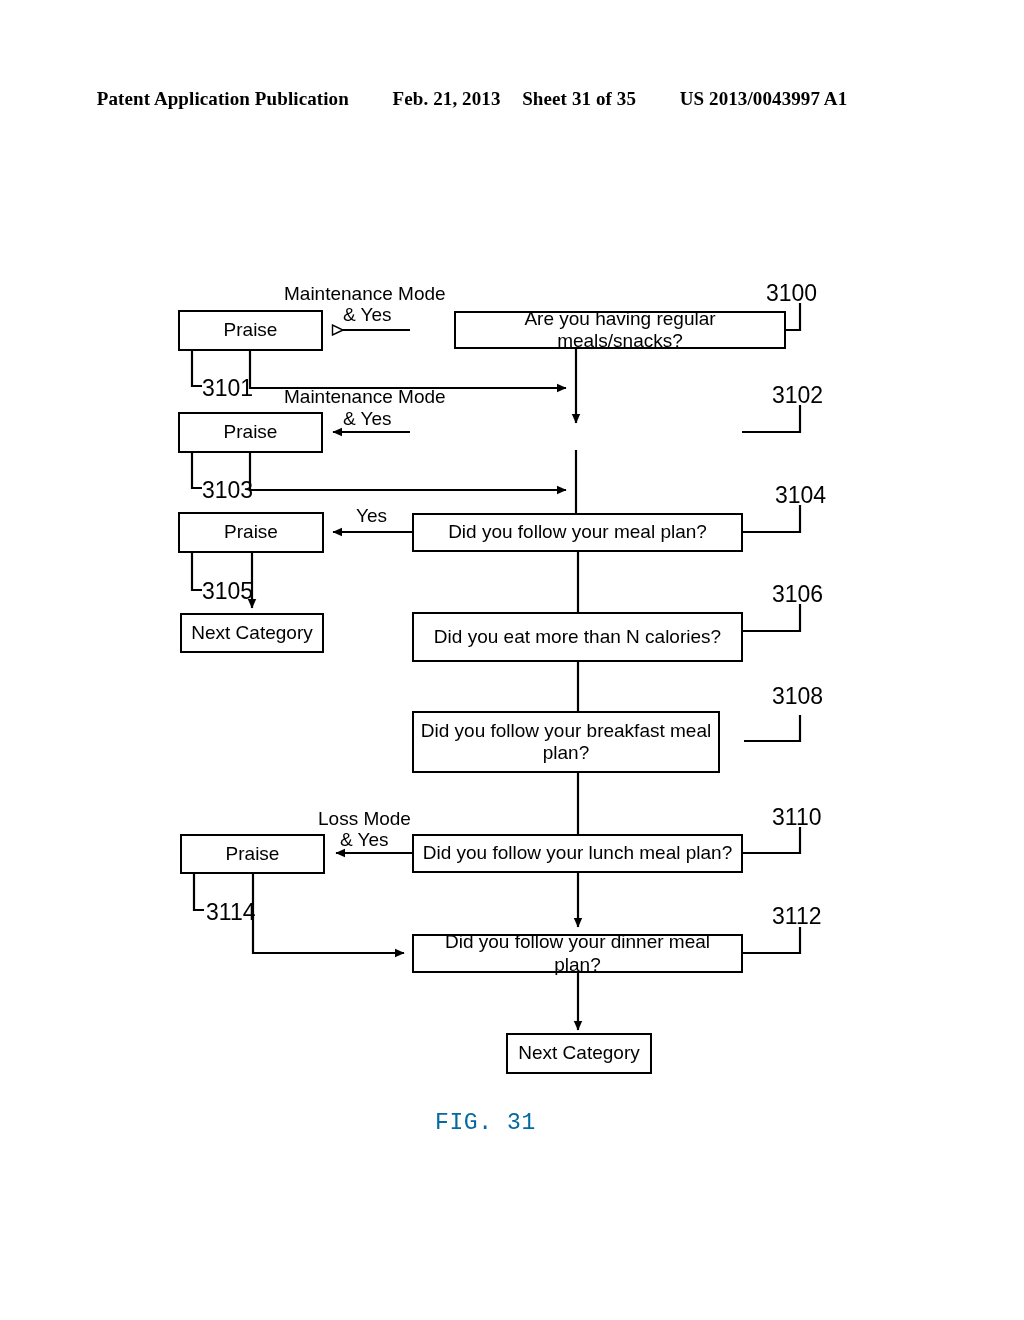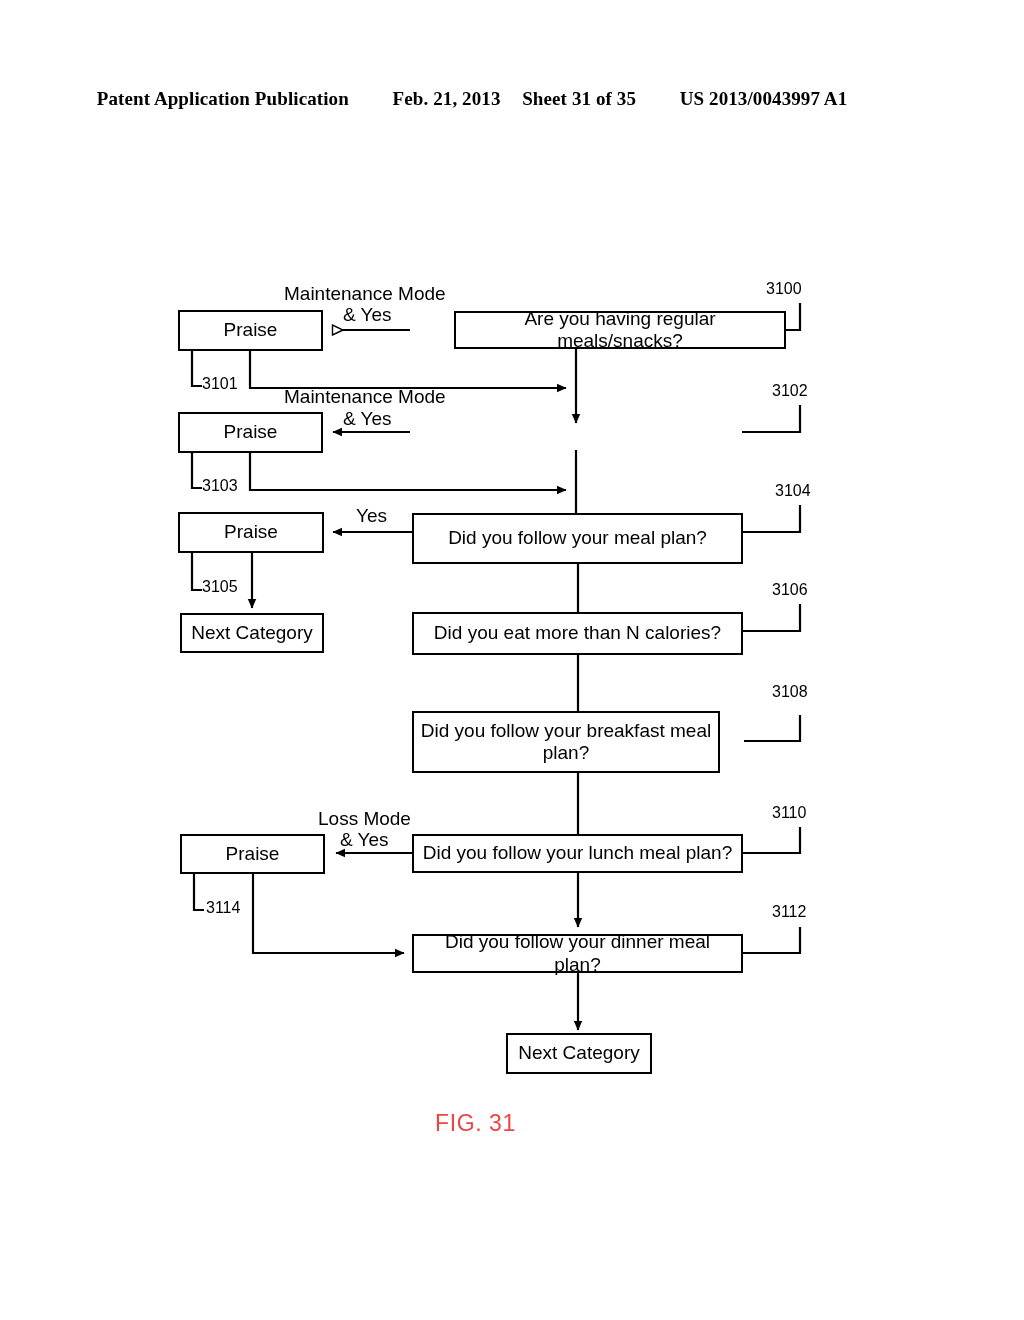--- a/index.html
+++ b/index.html
@@ -74,31 +74,31 @@
     font-family: "Liberation Sans", sans-serif;
     font-size: 19px;
     line-height: 1.15;
     color: #000;
     white-space: nowrap;
   }
 
   .refnum {
     position: absolute;
     font-family: "Liberation Sans", sans-serif;
-    font-size: 16px;
+    font-size: 23px;
     color: #000;
     white-space: nowrap;
   }
 
   .fig-caption {
     position: absolute;
-    font-family: Liberation Sans, sans-serif;
+    font-family: Liberation Mono, monospace;
     font-size: 23px;
     letter-spacing: 0.6px;
-    color: #ef4444;
+    color: #0369a1;
     white-space: nowrap;
   }
 </style>
 </head>
 <body>
 
 <div class="page-header">
   <span class="hdr-seg">Patent Application Publication</span>
   <span class="gap-lg"></span>
   <span class="hdr-seg">Feb. 21, 2013</span>
@@ -176,29 +176,29 @@
 
   <div class="node" style="left:178px; top:412px; width:145px; height:41px;">
     <span>Praise</span>
   </div>
 
 
   <div class="node" style="left:178px; top:512px; width:146px; height:41px;">
     <span>Praise</span>
   </div>
 
-  <div class="node" style="left:412px; top:513px; width:331px; height:51px;">
+  <div class="node" style="left:412px; top:513px; width:331px; height:39px;">
     <span>Did you follow your meal plan?</span>
   </div>
 
   <div class="node" style="left:180px; top:613px; width:144px; height:40px;">
     <span>Next Category</span>
   </div>
 
-  <div class="node" style="left:412px; top:612px; width:331px; height:43px;text-align:right;">
+  <div class="node" style="left:412px; top:612px; width:331px; height:50px;text-align:right;">
     <span>Did you eat more than N calories?</span>
   </div>
 
   <div class="node" style="left:412px; top:711px; width:308px; height:62px;">
     <span>Did you follow your breakfast meal plan?</span>
   </div>
 
   <div class="node" style="left:180px; top:834px; width:145px; height:40px;">
     <span>Praise</span>
   </div>

